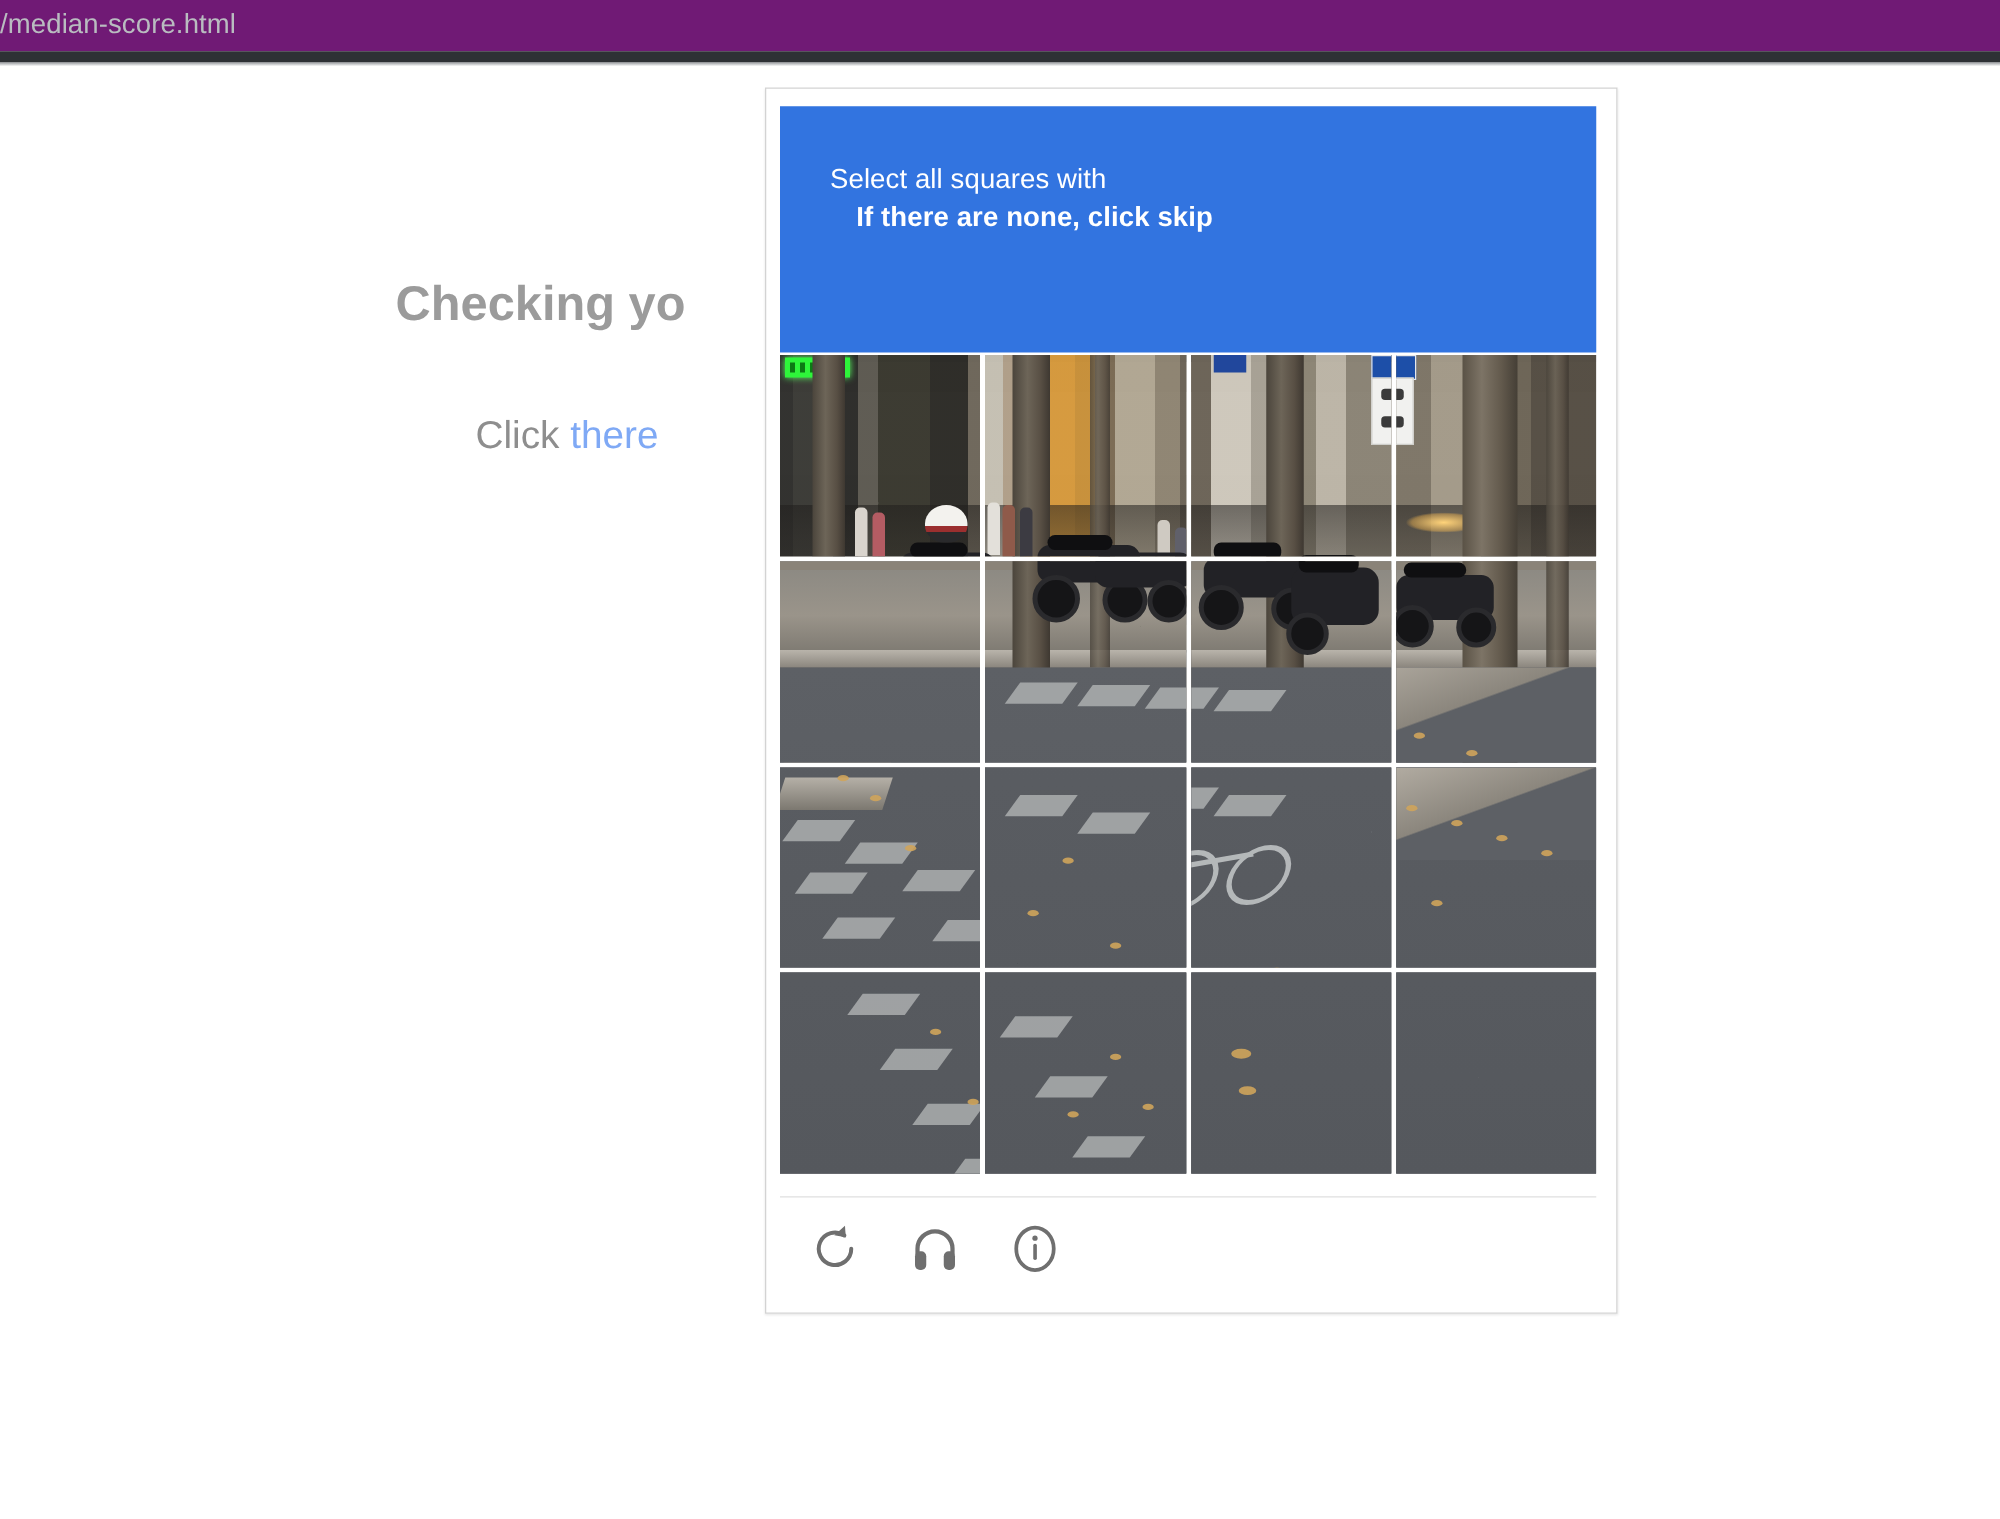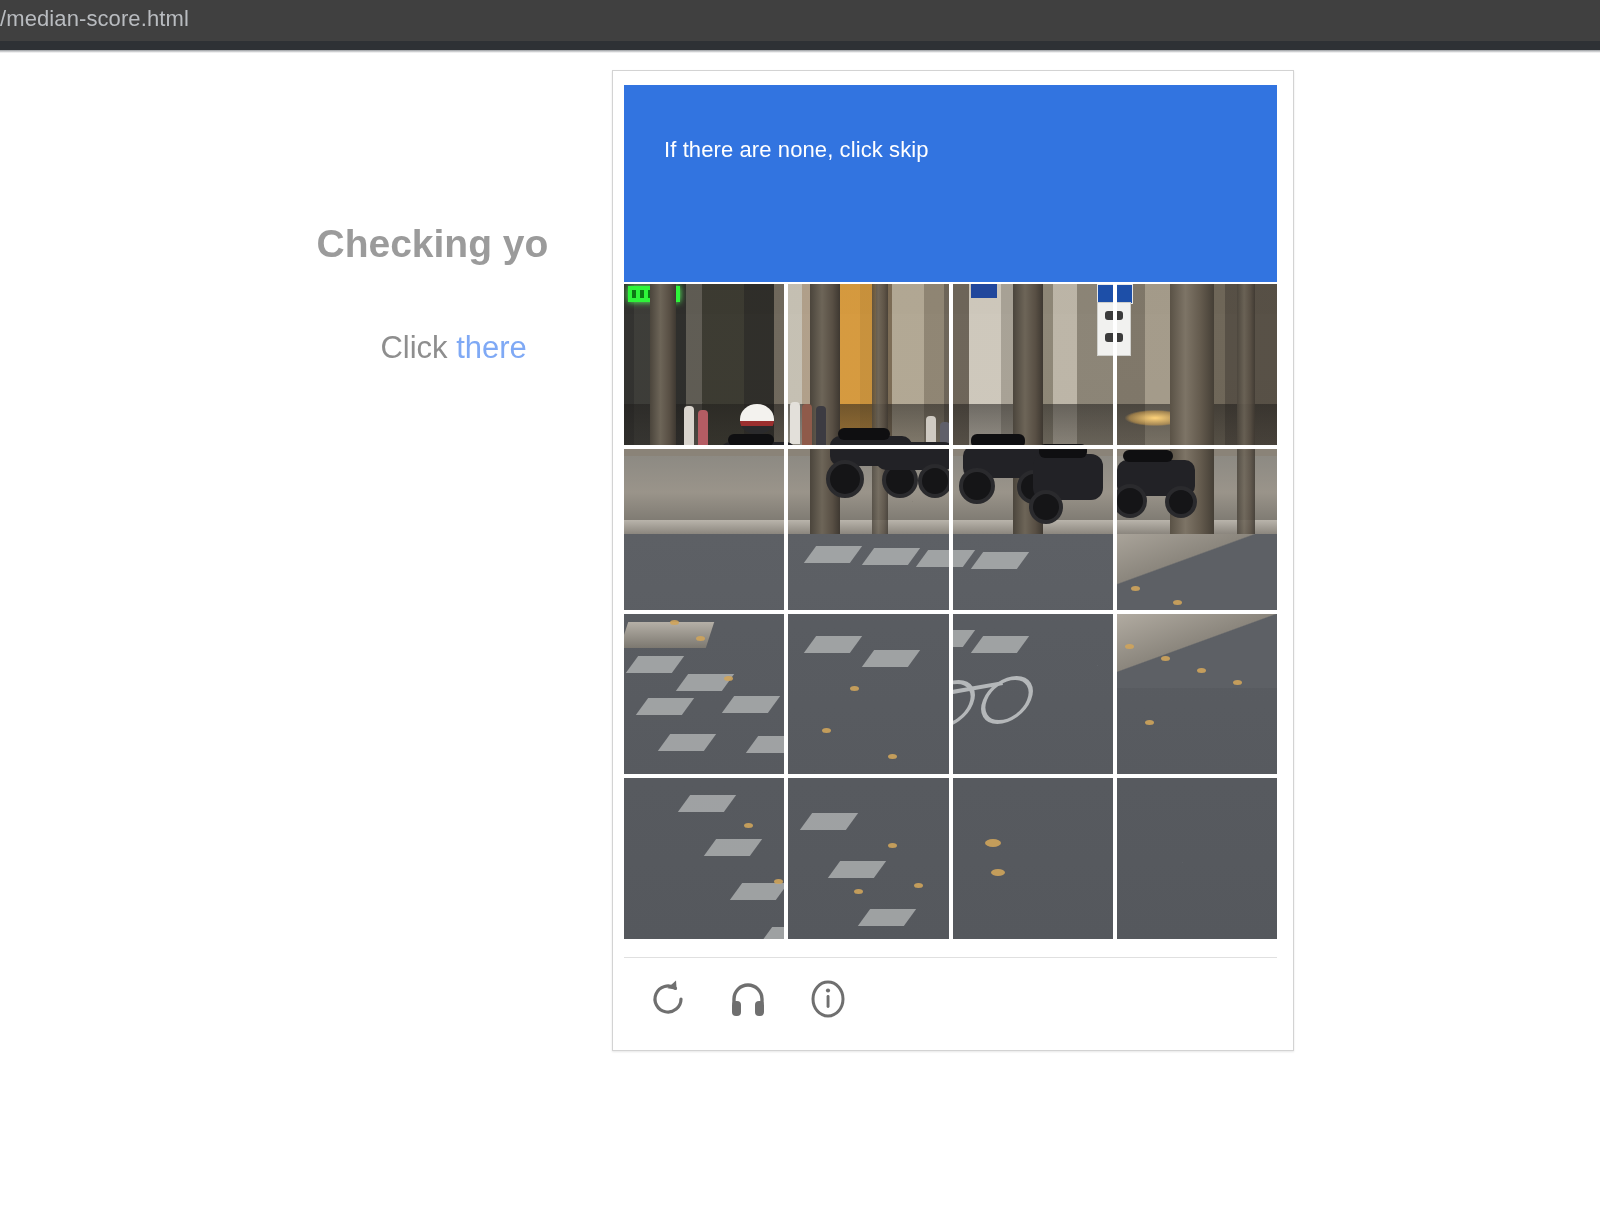--- a/index.html
+++ b/index.html
@@ -16,21 +16,21 @@
     font-family: "Liberation Sans", sans-serif;
     -webkit-font-smoothing: antialiased;
   }
 
   
   #browser-bar {
     position: absolute;
     left: 0; top: 0;
     width: 1600px;
     height: 41px;
-    background: #404040;
+    background: #701a75;
   }
   #browser-url {
     position: absolute;
     left: 0px;
     top: 6px;
     font-size: 22px;
     color: #b9bcc0;
     letter-spacing: 0.1px;
     white-space: nowrap;
   }
@@ -115,23 +115,24 @@
   }
   #header-target {
     font-size: 42px;
     font-weight: bold;
     line-height: 1.18;
     margin-top: 6px;
     letter-spacing: -0.3px;
   }
   #header-line3 {
     font-size: 22px;
-    font-weight: normal;
+    font-weight: bold;
     margin-top: 6px;
     letter-spacing: 0.1px;
+    margin-left: 21px;
   }
 
   
   #captcha-grid {
     position: absolute;
     left: 11px;
     top: 213px;
     width: 653px;
     height: 655px;
     display: grid;
@@ -470,20 +471,21 @@
 
   <div id="checking-subline">
     <span>Click </span><a href="#">there</a><span style="display:inline-block;width:560px"></span><span> seconds.</span>
   </div>
 
 </div>
 
 <div id="captcha-card">
 
   <div id="captcha-header">
+    <div id="header-line1">Select all squares with</div>
     <div id="header-line3">If there are none, click skip</div>
   </div>
 
   <div id="captcha-grid">
 
     <div class="grid-tile r0 c0">
         <div class="tile-canvas">
       <div class="scene"></div>
           <div class="shop-strip"></div>
           <div class="shop-dark-base"></div>

